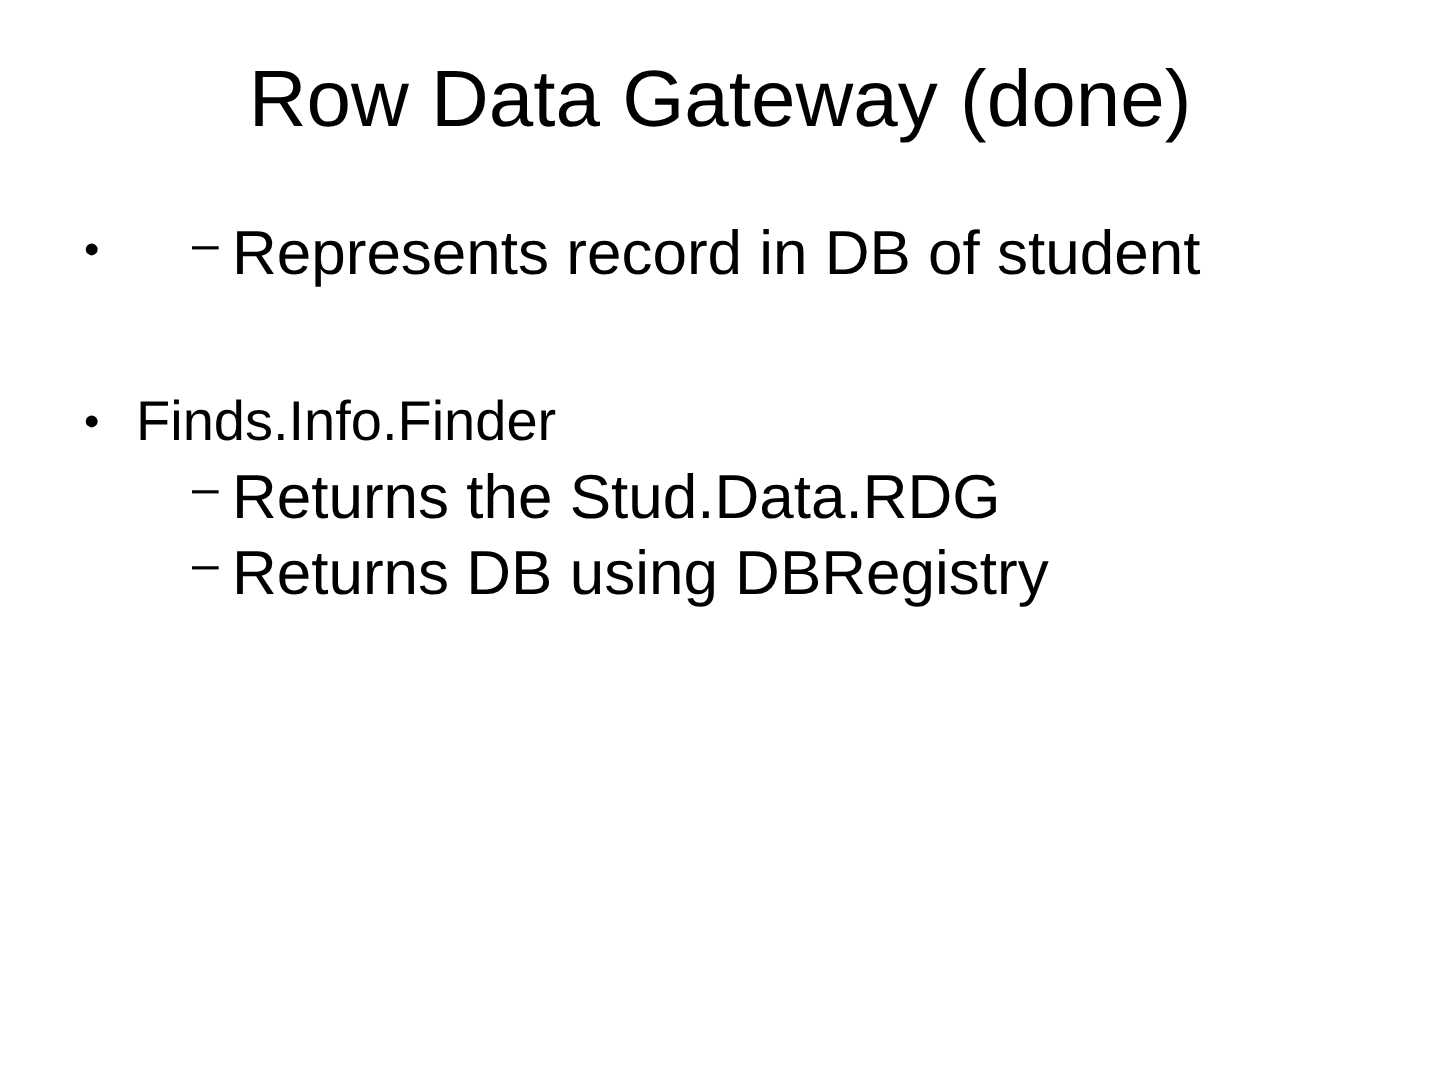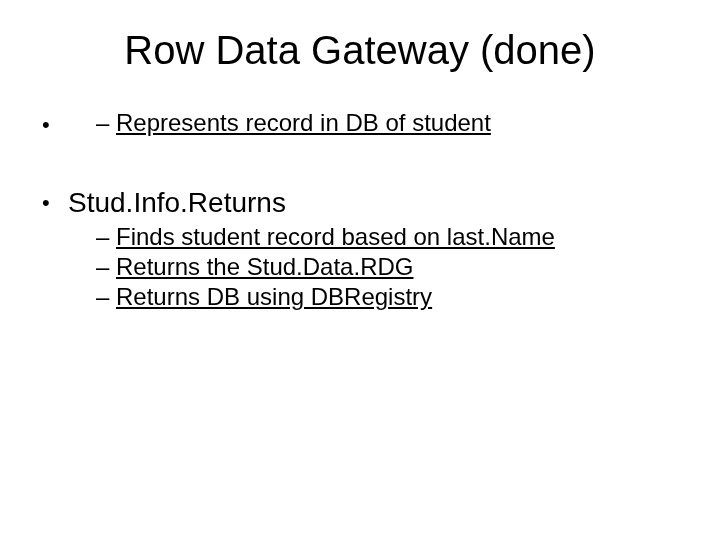--- a/index.html
+++ b/index.html
@@ -41,25 +41,24 @@
     top: 0;
     font-size: 22px;
     line-height: 32px;
   }
   ul.level2 {
     list-style: none;
     margin: 4px 0 0 0;
     padding: 0 0 0 28px;
   }
   ul.level2 > li {
-    font-size: 24px;
+    font-size: 31px;
     margin-bottom: 2px;
     padding-left: 20px;
     position: relative;
-    text-decoration: underline;
   }
   ul.level2 > li::before {
     content: "–";
     position: absolute;
     left: 0;
     top: 0;
     font-size: 24px;
     line-height: 28px;
   }
   .gap {
@@ -77,21 +76,20 @@
       <ul class="level2">
         <li>Represents record in DB of student</li>
       </ul>
     </li>
   </ul>
 
   <div class="gap"></div>
 
   <ul class="level1">
     <li>
-      <span>Stud.Info.Returns</span>
+      <span>Finds.Info.Finder</span>
       <ul class="level2">
-        <li>Finds student record based on last.Name</li>
         <li>Returns the Stud.Data.RDG</li>
         <li>Returns DB using DBRegistry</li>
       </ul>
     </li>
   </ul>
 </div>
 
 </body></html>

